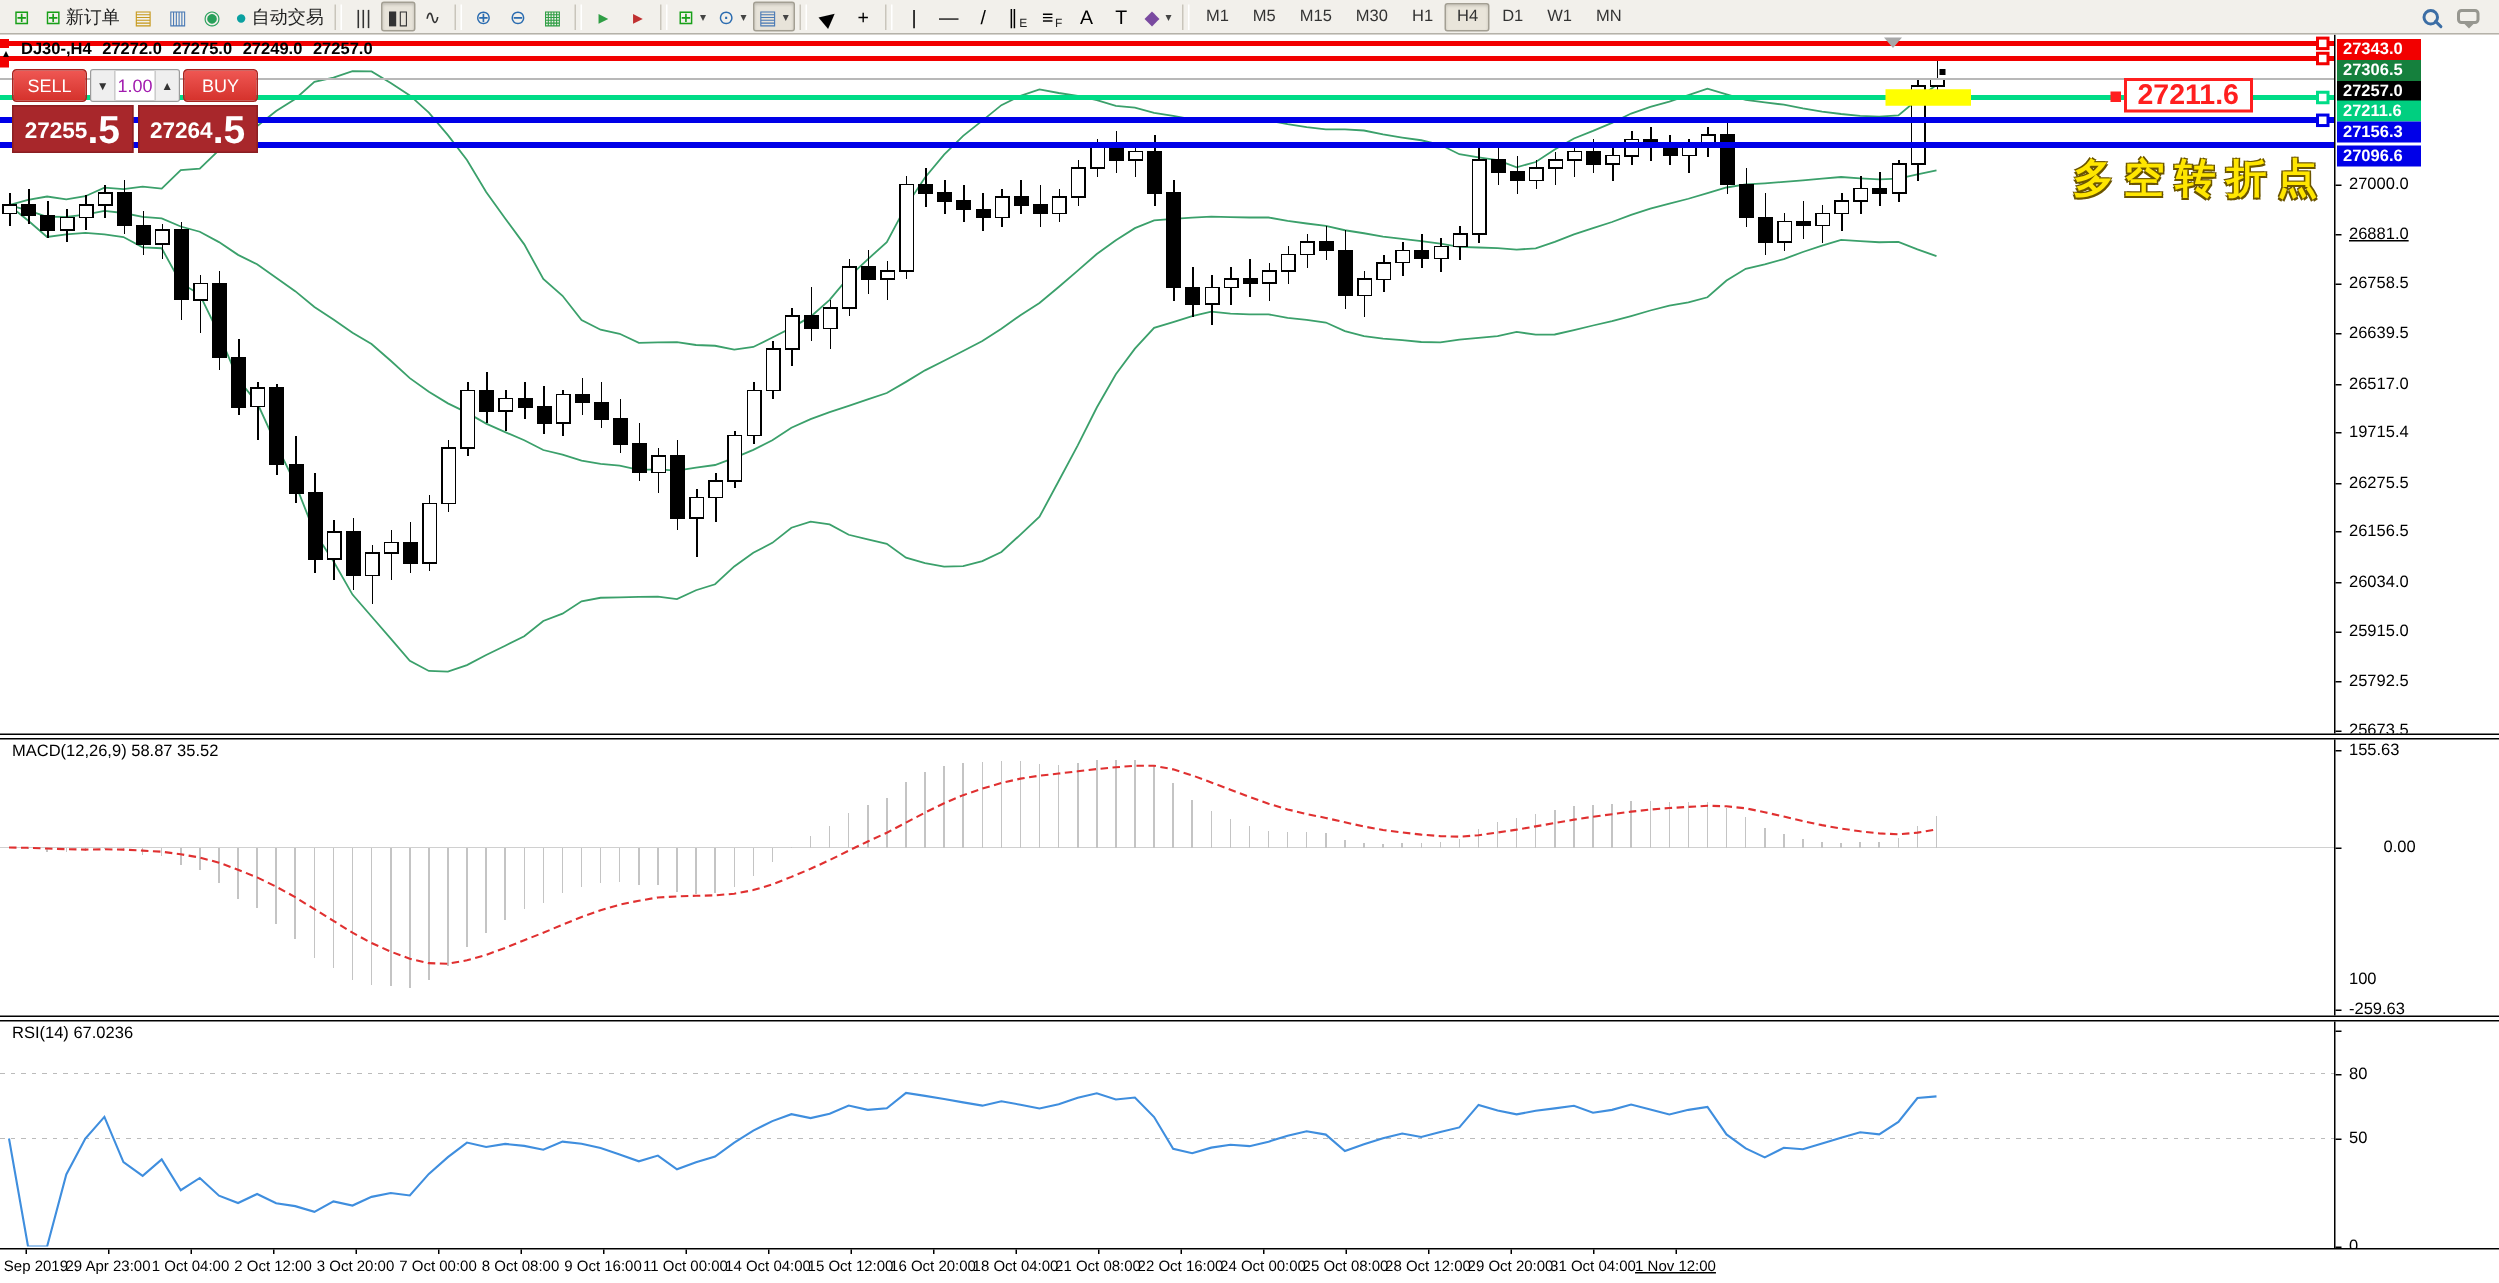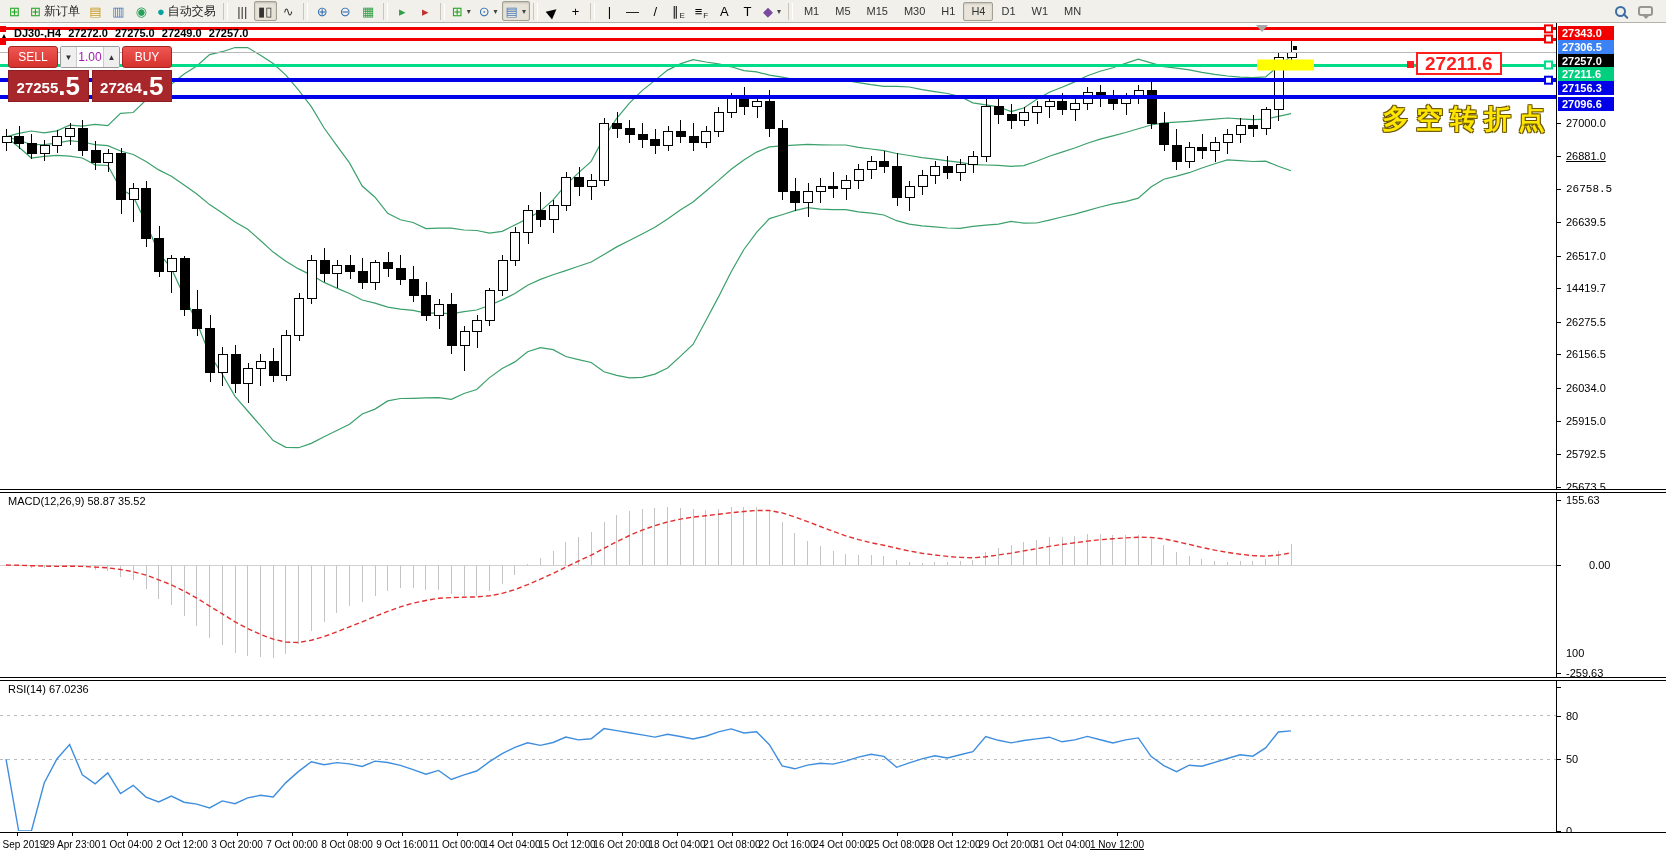--- a/index.html
+++ b/index.html
@@ -567,41 +567,41 @@
 
 <div class="panel-label" style="left:8px;top:495px">MACD(12,26,9) 58.87 35.52</div>
 <div class="panel-label" style="left:8px;top:683px">RSI(14) 67.0236</div>
 
 <div class="axis-col" id="axis-col">
     <div class="y-dash" style="top: 100.035px;"></div>
     <div class="y-lab" style="top: 94.0354px;">27000.0</div>
     <div class="y-dash" style="top: 132.681px;"></div>
     <div class="y-lab" style="top: 126.681px; text-decoration: underline;">26881.0</div>
     <div class="y-dash" style="top: 166.288px;"></div>
-    <div class="y-lab" style="top: 160.288px; font-family: Liberation Mono, monospace;">26758.5</div>
+    <div class="y-lab" style="top: 160.288px;">26758.5</div>
     <div class="y-dash" style="top: 198.934px;"></div>
     <div class="y-lab" style="top: 192.934px;">26639.5</div>
     <div class="y-dash" style="top: 232.54px;"></div>
     <div class="y-lab" style="top: 226.54px;">26517.0</div>
     <div class="y-dash" style="top: 265.186px;"></div>
-    <div class="y-lab" style="top: 259.186px;">14419.7</div>
+    <div class="y-lab" style="top: 259.186px;">19715.4</div>
     <div class="y-dash" style="top: 298.792px;"></div>
     <div class="y-lab" style="top: 292.792px;">26275.5</div>
     <div class="y-dash" style="top: 331.438px;"></div>
     <div class="y-lab" style="top: 325.438px;">26156.5</div>
     <div class="y-dash" style="top: 365.044px;"></div>
     <div class="y-lab" style="top: 359.044px;">26034.0</div>
     <div class="y-dash" style="top: 397.69px;"></div>
     <div class="y-lab" style="top: 391.69px;">25915.0</div>
     <div class="y-dash" style="top: 431.296px;"></div>
     <div class="y-lab" style="top: 425.296px;">25792.5</div>
     <div class="y-dash" style="top: 463.942px;"></div>
     <div class="y-lab" style="top: 457.942px;">25673.5</div>
     <div class="p-tag" style="top: 3px; background: rgb(242, 0, 0);">27343.0</div>
-    <div class="p-tag" style="top: 17px; background: #3b82f6;">27306.5</div>
+    <div class="p-tag" style="top: 17px; background: #15803d;">27306.5</div>
     <div class="p-tag" style="top: 31px; background: rgb(0, 0, 0);">27257.0</div>
     <div class="p-tag" style="top: 44px; background: rgb(0, 207, 128);">27211.6</div>
     <div class="p-tag" style="top: 58px; background: rgb(0, 0, 232);">27156.3</div>
     <div class="p-tag" style="top: 74px; background: rgb(0, 0, 232);">27096.6</div>
     <div class="y-dash" style="top: 477.075px;"></div>
     <div class="y-lab" style="top: 471.075px;">155.63</div>
     <div class="y-dash" style="top: 542.012px;"></div>
     <div class="y-lab" style="top: 536.012px; padding-left: 23px;">0.00</div>
     <div class="y-dash" style="top: 650.342px;"></div>
     <div class="y-lab" style="top: 644.342px;">-259.63</div>

